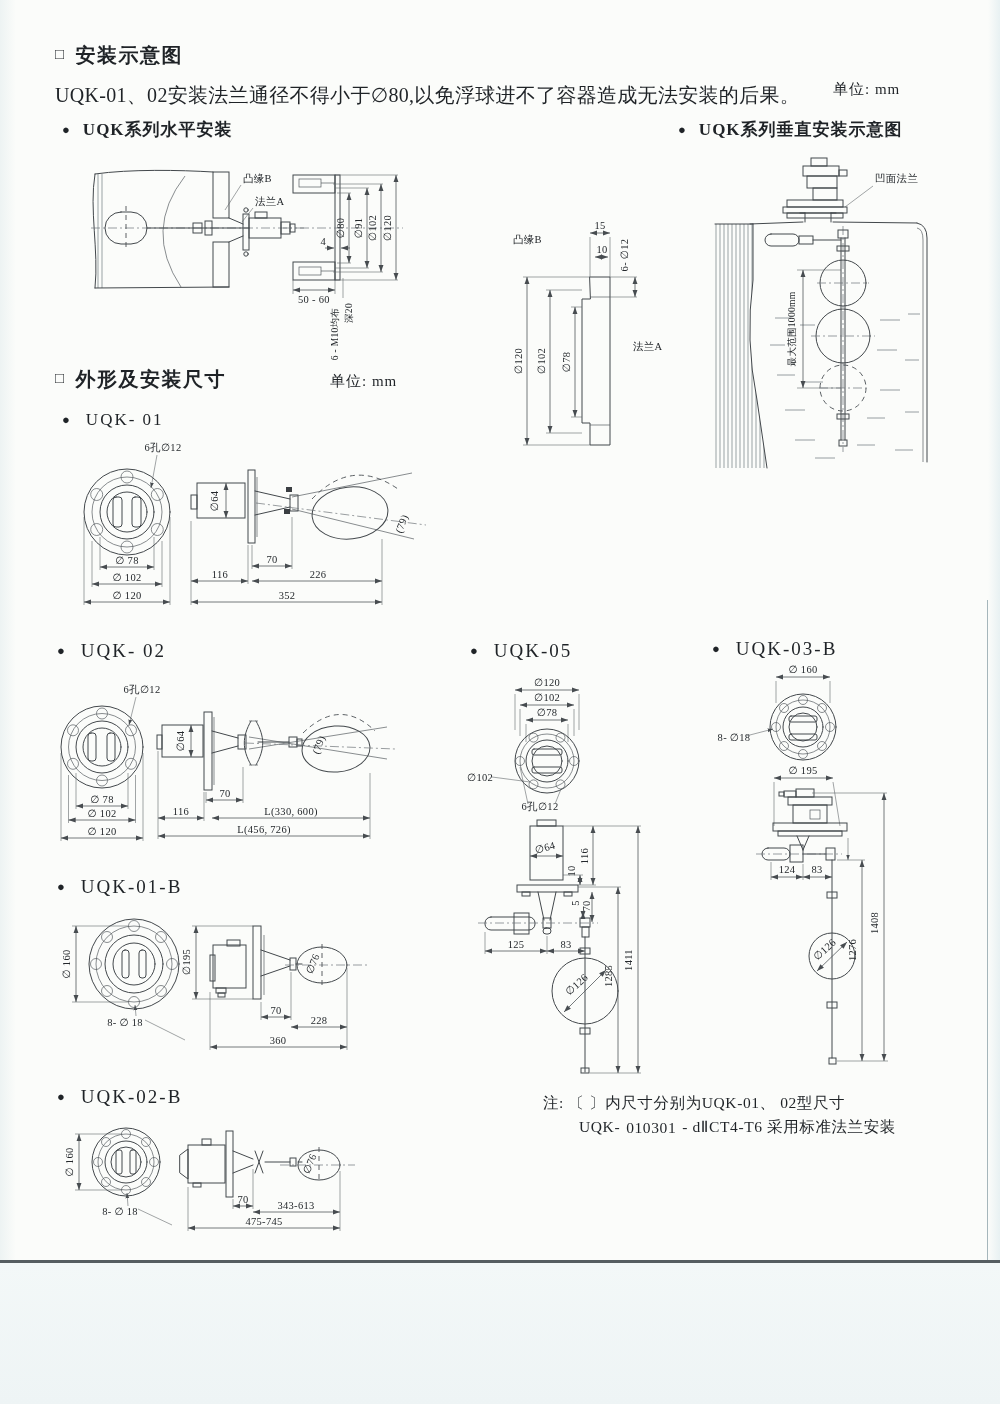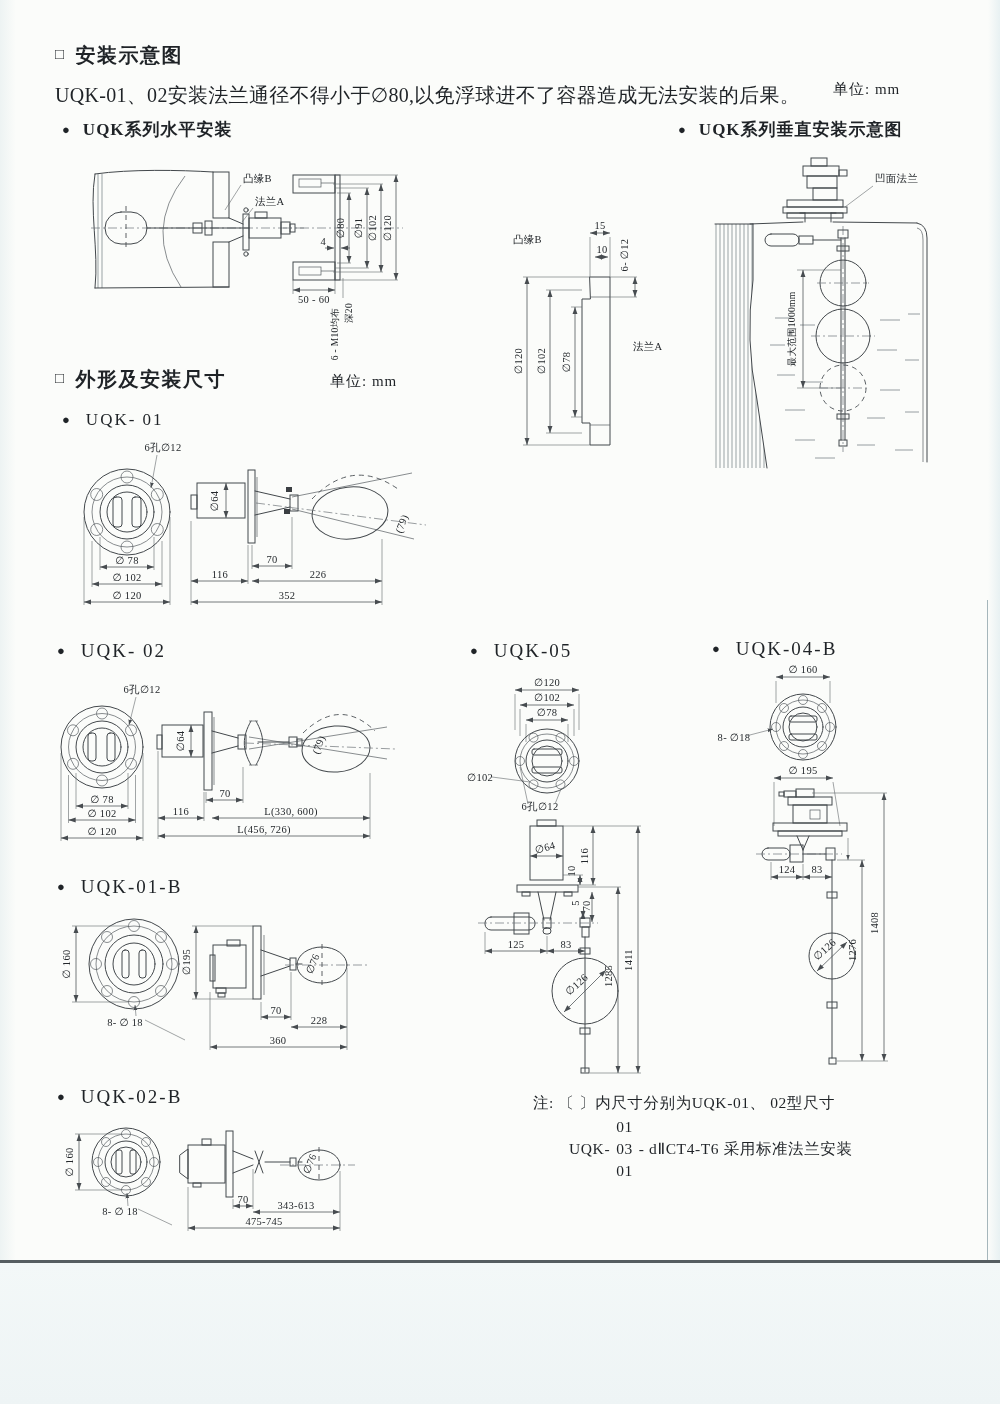--- a/index.html
+++ b/index.html
@@ -25,24 +25,24 @@
   .ln   { stroke:#43484c; stroke-width:1; fill:none; stroke-linecap:round; }
   .thin { stroke:#565c60; stroke-width:.7; fill:none; }
   .dim  { stroke:#53585c; stroke-width:.8; fill:none; }
   .ext  { stroke:#63686c; stroke-width:.6; fill:none; }
   .cl   { stroke:#6e7478; stroke-width:.7; fill:none; stroke-dasharray:9 3 2 3; }
   .dash { stroke:#4a4f53; stroke-width:.9; fill:none; stroke-dasharray:5 4; }
   .water{ stroke:#7d868a; stroke-width:.8; }
   .blob { fill:#3a3e42; stroke:none; }
   text.t { font-family:"Liberation Serif", serif; font-size:10.5px; fill:#24282c; letter-spacing:.3px; }
   text.s { font-size:9.5px; }
-  .notes { font-size:15.5px; letter-spacing:.6px; line-height:1.45; }
+  .notes { font-size:15.5px; letter-spacing:.6px; line-height:1.45;margin-left:10px; }
   .notes p { margin:0; }
   .frac { display:flex; align-items:center; gap:6px; margin:2px 0 2px 36px; }
-  .frac .stk { display:flex; flex-direction:column; align-items:flex-end; line-height:1.42; }
+  .frac .stk { display:flex; flex-direction:row; align-items:flex-end; line-height:1.42; }
 </style>
 </head>
 <body>
 
 <div class="page">
   <div class="tint-left"></div>
   <div class="tint-right"></div>
 
   <svg width="0" height="0">
     <defs>
@@ -260,21 +260,21 @@
   <div class="abs mt" style="left:57px;top:1086px">
     <span class="dot">●</span>
     <span>UQK-02-B</span>
   </div>
   <div class="abs mt" style="left:470px;top:640px">
     <span class="dot">●</span>
     <span>UQK-05</span>
   </div>
   <div class="abs mt" style="left:712px;top:638px">
     <span class="dot">●</span>
-    <span>UQK-04-B</span>
+    <span>UQK-03-B</span>
   </div>
 
   <svg style="left:60px;top:437px" width="400" height="180" viewBox="0 0 400 180">
     <g>
       <circle class="ln" cx="67" cy="75" r="43"></circle>
       <circle class="thin" cx="67" cy="75" r="35"></circle>
       <circle class="ln" cx="67" cy="75" r="27"></circle>
       <circle class="ln" cx="67" cy="75" r="20"></circle>
       <rect class="ln" x="53" y="60" width="9" height="30" rx="3"></rect>
       <rect class="ln" x="72" y="60" width="9" height="30" rx="3"></rect>

